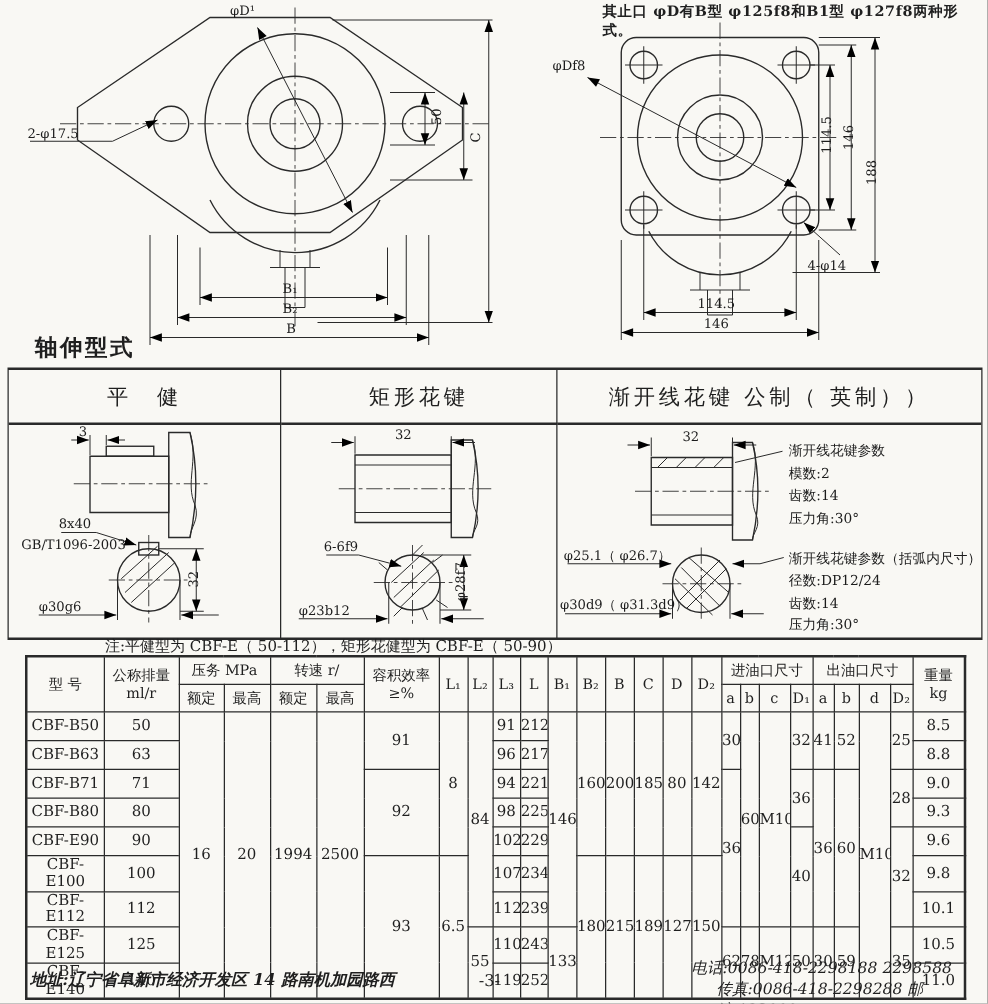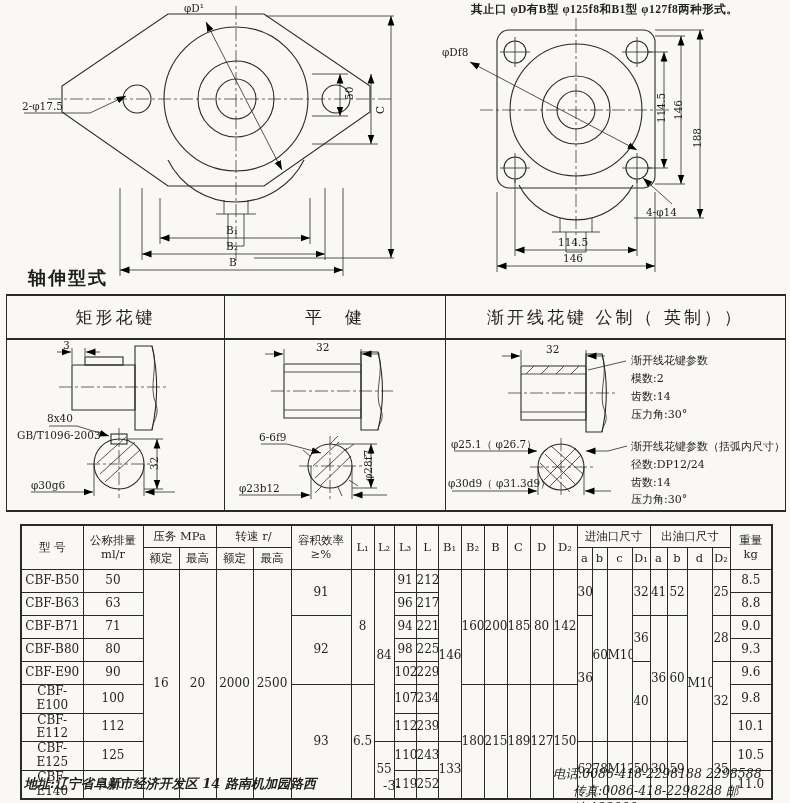--- a/index.html
+++ b/index.html
@@ -6,21 +6,21 @@
   .page{position:relative;width:790px;height:803px;background:#f9f8f4;overflow:hidden;
         font-family:"DejaVu Serif","Liberation Serif",serif;color:#1f1f1f;}
   svg .ln{fill:none;stroke:#2a2a2a;stroke-width:1.1px;}
   svg .th{fill:none;stroke:#2a2a2a;stroke-width:.8px;}
   svg .cl{fill:none;stroke:#2a2a2a;stroke-width:.7px;stroke-dasharray:13 3 3 3;}
   svg .dm{fill:none;stroke:#2a2a2a;stroke-width:.8px;}
   svg text{fill:#1c1c1c;}
   .dimtxt{font:10.5px "DejaVu Serif","Liberation Serif",serif;}
   .cjk{font:11px "DejaVu Serif","Liberation Serif",serif;}
   .abs{position:absolute;}
-  .top-note{left:471px;top:2px;font-size:11.5px;font-weight:bold;letter-spacing:.5px;font-family:Liberation Serif, serif;}
+  .top-note{left:482px;top:2px;font-size:11.5px;font-weight:bold;letter-spacing:.5px;}
   .sec-title{left:28px;top:266px;font-size:18px;font-weight:bold;letter-spacing:2px;text-align:right;}
   .shaft-box{left:6px;top:294px;width:778px;height:214px;border:1px solid #2a2a2a;
              border-top-width:2px;border-bottom-width:2px;
              display:grid;grid-template-columns:218px 221px 1fr;grid-template-rows:44px 1fr;}
   .shaft-h{border-bottom:2px solid #2a2a2a;display:flex;align-items:center;justify-content:center;
            font-size:17px;letter-spacing:3px;font-weight:500;}
   .bR{border-right:1.5px solid #2a2a2a;}
   .note-line{left:84px;top:509px;font-size:12px;}
   table.spec{position:absolute;left:20px;top:524px;border-collapse:collapse;table-layout:fixed;
              width:751px;font-size:11.5px;text-align:center;padding-left:32px;}
@@ -143,22 +143,22 @@
     <text class="dimtxt" x="158" y="246">114.5</text>
     <line class="th" x1="97" y1="192" x2="97" y2="272"></line>
       <line class="th" x1="255" y1="192" x2="255" y2="272"></line>
     <line class="dm" x1="97" y1="266" x2="255" y2="266" marker-start="url(#mBs)" marker-end="url(#mBe)"></line>
     <text class="dimtxt" x="163" y="262">146</text>
   </svg>
 
   <div class="abs sec-title">轴伸型式</div>
 
   <div class="abs shaft-box">
+    <div class="shaft-h bR">平　健</div>
     <div class="shaft-h bR">矩形花键</div>
-    <div class="shaft-h bR">平　健</div>
     <div class="shaft-h">渐开线花键  公制（ 英制））</div>
 
     <div class="bR">
       <svg width="216" height="167" viewBox="0 0 216 167">
         <defs>
           <marker id="mCe" refX="9.5" refY="4" markerWidth="11" markerHeight="9" orient="auto" markerUnits="userSpaceOnUse">
               <path d="M0 .6 L9.5 4 L0 7.4 Z"></path>
             </marker>
           <marker id="mCs" refX="0.5" refY="4" markerWidth="11" markerHeight="9" orient="auto" markerUnits="userSpaceOnUse">
               <path d="M10 .6 L.5 4 L10 7.4 Z"></path>
@@ -286,20 +286,21 @@
 
         <line class="th" x1="92" y1="127" x2="92" y2="155"></line>
           <line class="th" x1="138" y1="127" x2="138" y2="155"></line>
         <text class="dimtxt" x="2" y="147">φ30d9（ φ31.3d9）</text>
         <line class="dm" x1="6" y1="151" x2="91" y2="151" marker-end="url(#mEe)"></line>
         <line class="dm" x1="165" y1="151" x2="139" y2="151" marker-end="url(#mEe)"></line>
       </svg>
     </div>
   </div>
 
+  <div class="abs note-line">注:平健型为 CBF-E（ 50-112），矩形花健型为 CBF-E（ 50-90）</div>
 
   <table class="spec">
     <colgroup>
       <col style="width:62px">
         <col style="width:60px">
         <col style="width:36px">
         <col style="width:37px">
       <col style="width:37px">
         <col style="width:38px">
         <col style="width:60px">
@@ -367,21 +368,21 @@
         <th>d</th>
         <th>D₂</th>
       </tr>
     </thead>
     <tbody>
         <tr>
           <td>CBF-B50</td>
           <td>50</td>
           <td rowspan="9">16</td>
           <td rowspan="9">20</td>
-          <td rowspan="9">2000</td>
+          <td rowspan="9">1994</td>
           <td rowspan="9">2500</td>
           <td rowspan="2">91</td>
           <td rowspan="5">8</td>
           <td rowspan="7">84</td>
           <td>91</td>
           <td>212</td>
           <td rowspan="7">146</td>
           <td rowspan="5">160</td>
           <td rowspan="5">200</td>
           <td rowspan="5">185</td>

